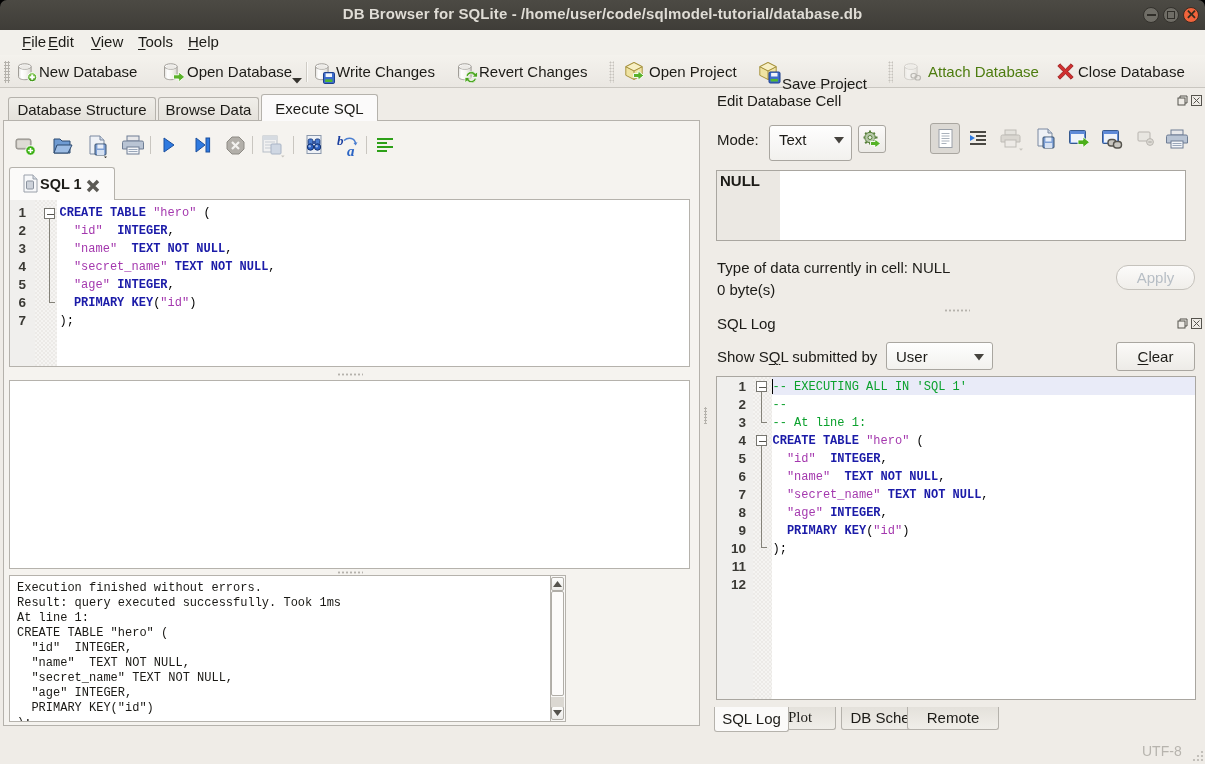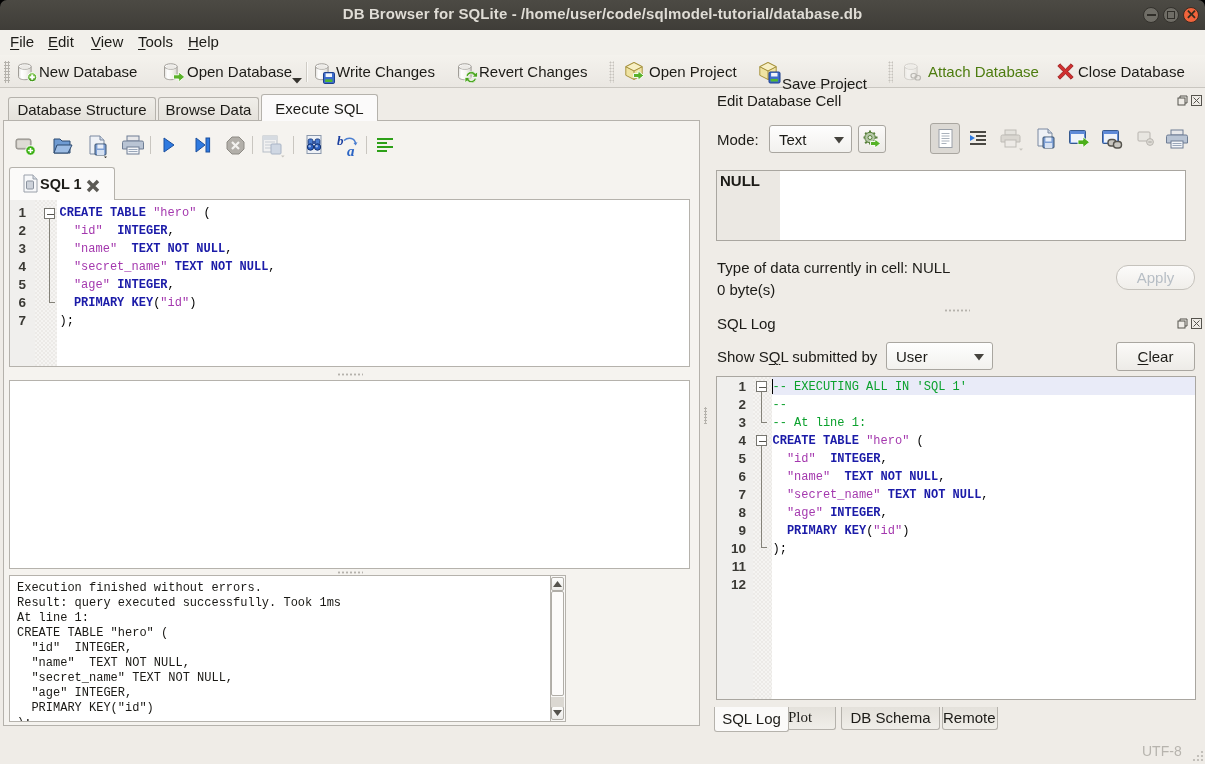--- a/index.html
+++ b/index.html
@@ -42,21 +42,21 @@
 <div class="abs" id="titlebar"></div>
 <div class="abs" id="title">DB Browser for SQLite - /home/user/code/sqlmodel-tutorial/database.db</div>
 <div class="abs winbtn" style="left:1143px; background:#6f6d66; border:1px solid #33312c;"></div>
 <div class="abs winbtn" style="left:1163px; background:#6f6d66; border:1px solid #33312c;"></div>
 <div class="abs winbtn" style="left:1183px; background:#f1643c; border:1px solid #3a2c22;"></div>
 <div class="abs" style="left:1146.5px; top:13.5px; width:9px; height:2px; background:#302e29;"></div>
 <div class="abs" style="left:1166.5px; top:10.5px; width:8px; height:8px; border:1.6px solid #302e29;"></div>
 <div class="abs" style="left:1186px; top:9px; width:10px; height:11px; color:#342d1e; font-size:13px; font-weight:bold; line-height:11px;">✕</div>
 
 <div class="abs" id="menubar"></div>
-<div class="abs mi" style="left:10px;"><span class="mn">F</span>ile</div>
+<div class="abs mi" style="left:22px;"><span class="mn">F</span>ile</div>
 <div class="abs mi" style="left:48px;"><span class="mn">E</span>dit</div>
 <div class="abs mi" style="left:91px;"><span class="mn">V</span>iew</div>
 <div class="abs mi" style="left:138px;"><span class="mn">T</span>ools</div>
 <div class="abs mi" style="left:188px;"><span class="mn">H</span>elp</div>
 
 <div class="abs" id="toolbar"></div>
 <div class="abs grip" style="left:4px; top:61px;"></div>
 
 <div class="abs tbtxt" style="left:39px;">New Database</div>
 <div class="abs tbtxt" style="left:187px;">Open Database</div>
@@ -273,21 +273,21 @@
 <svg class="abs" style="left:1177px; top:95px;" width="11" height="11" viewBox="0 0 11 11">
     <rect x="1" y="3" width="7" height="7" fill="none" stroke="#55534d"></rect>
     <path d="M3 3V1h7v7H8" fill="none" stroke="#55534d"></path>
   </svg>
 <svg class="abs" style="left:1191px; top:95px;" width="11" height="11" viewBox="0 0 11 11">
     <rect x="0.5" y="0.5" width="10" height="10" fill="none" stroke="#55534d"></rect>
     <path d="M2.5 2.5l6 6M8.5 2.5l-6 6" stroke="#55534d"></path>
   </svg>
 
 <div class="abs" style="left:717px; top:131px; font-size:15px; color:#1c1b17;">Mode:</div>
-<div class="abs" style="left:769px; top:125px; width:83px; height:28px; background:linear-gradient(#fefefe,#f2f1ee); border:1px solid #a9a6a0; border-radius:3px;">
+<div class="abs" style="left:769px; top:125px; width:83px; height:36px; background:linear-gradient(#fefefe,#f2f1ee); border:1px solid #a9a6a0; border-radius:3px;">
   <div class="abs" style="left:9px; top:5px; font-size:15px; color:#1c1b17;">Text</div>
   <svg class="abs" style="right:7px; top:11px;" width="10" height="7" viewBox="0 0 10 7">
       <path d="M0 0h10L5 6.5z" fill="#45433e"></path>
     </svg>
 </div>
 <div class="abs" style="left:858px; top:125px; width:28px; height:28px; background:linear-gradient(#fbfaf9,#eceae6); border:1px solid #a9a6a0; border-radius:3px;"></div>
 <svg class="abs" style="left:861px; top:128px;" width="22" height="22" viewBox="0 0 22 22">
   <g stroke="#57803a" stroke-width="2">
       <path d="M9 2.5v3M9 13.5v3M2.5 9.5h3M13.5 9.5h3M4.2 4.7l2.1 2.1M12.7 13.2l2.1 2.1M13.8 4.7l-2.1 2.1M6.3 13.2l-2.1 2.1"></path>
     </g>
@@ -401,21 +401,21 @@
 
 <div class="abs" style="left:714px; top:707px; width:75px; height:25px; background:#fbfaf9; border:1px solid #b5b2ac; border-top:none; border-radius:0 0 3px 3px; text-align:center; z-index:3;">
   <div style="margin-top:3px; font-size:15px; color:#1c1b17;">SQL Log</div>
 </div>
 <div class="abs" style="left:787px; top:707px; width:49px; height:23px; background:linear-gradient(#e4e1db,#f0eee9); border:1px solid #b5b2ac; border-top:none; border-radius:0 0 3px 3px; text-align:left;font-family:Liberation Serif, serif;">
   <div style="margin-top:2px; font-size:15px; color:#1c1b17;">Plot</div>
 </div>
 <div class="abs" style="left:841px; top:707px; width:99px; height:23px; background:linear-gradient(#e4e1db,#f0eee9); border:1px solid #b5b2ac; border-top:none; border-radius:0 0 3px 3px; text-align:center;">
   <div style="margin-top:2px; font-size:15px; color:#1c1b17;">DB Schema</div>
 </div>
-<div class="abs" style="left:942px; top:707px; width:56px; height:23px; background:linear-gradient(#e4e1db,#f0eee9); border:1px solid #b5b2ac; border-top:none; border-radius:0 0 3px 3px; text-align:left;">
+<div class="abs" style="left:907px; top:707px; width:92px; height:23px; background:linear-gradient(#e4e1db,#f0eee9); border:1px solid #b5b2ac; border-top:none; border-radius:0 0 3px 3px; text-align:center;">
   <div style="margin-top:2px; font-size:15px; color:#1c1b17;">Remote</div>
 </div>
 
 <div class="abs" style="left:1142px; top:743px; font-size:14px; color:#b7b4ae;">UTF-8</div>
 <div class="abs" style="left:337px; top:373px; width:26px; height:3px; background-image:radial-gradient(circle,#b5b2ac 1px,transparent 1.2px); background-size:4px 3px;"></div>
 <div class="abs" style="left:337px; top:570.5px; width:26px; height:3px; background-image:radial-gradient(circle,#b5b2ac 1px,transparent 1.2px); background-size:4px 3px;"></div>
 <svg class="abs" style="left:1191px; top:750px;" width="13" height="13" viewBox="0 0 13 13">
 <g fill="#b8b5af">
       <circle cx="11" cy="2" r="1.1"></circle>
       <circle cx="7" cy="6" r="1.1"></circle>

